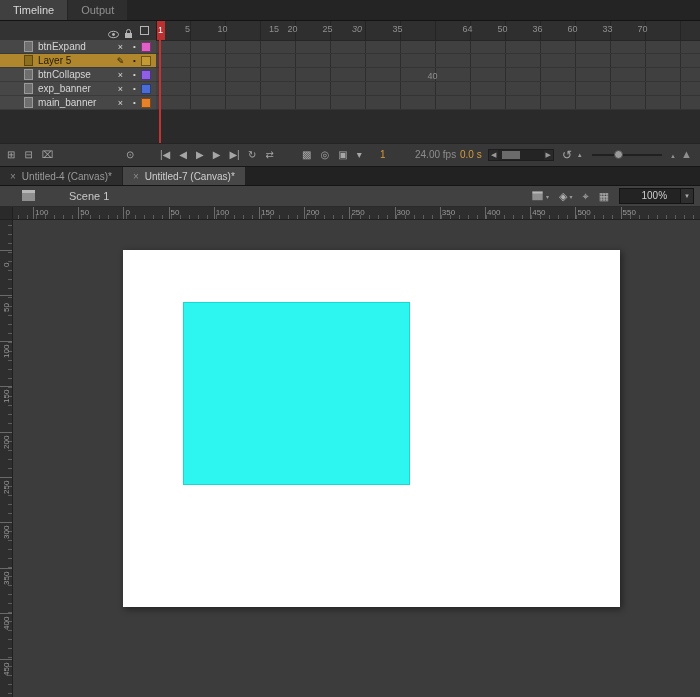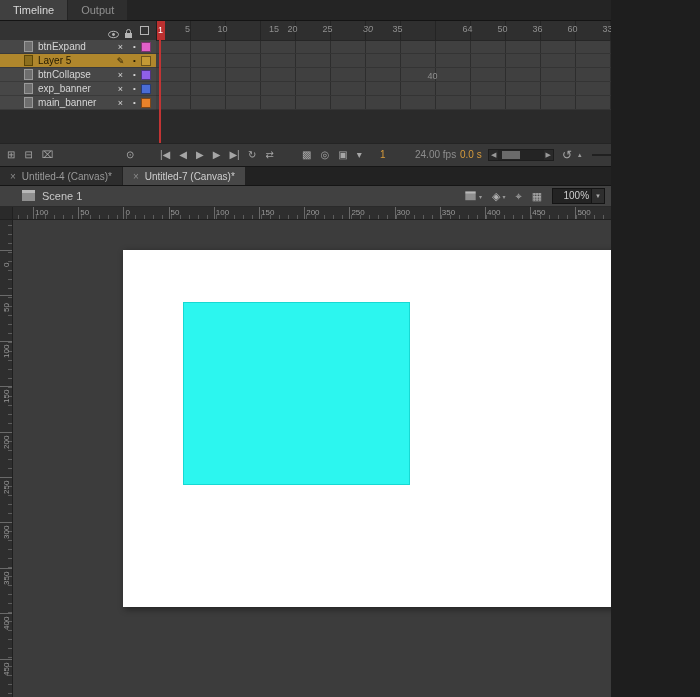--- a/index.html
+++ b/index.html
@@ -1,16 +1,16 @@
 <!DOCTYPE html>
 <html><head>
 <meta charset="utf-8">
 <style>
   html,body{margin:0;padding:0;background:#1e1e1e;}
-  .app{position:relative;width:611px;height:697px;background:#3c3c3c;overflow:hidden;
+  .app{position:relative;width:700px;height:697px;background:#3c3c3c;overflow:hidden;
        font-family:"Liberation Sans",sans-serif;user-select:none;}
 
   
   .panel-tabs{height:20px;background:#242424;display:flex;gap:1px;border-bottom:1px solid #141414;}
   .panel-tab{font-size:11px;color:#909090;background:#2e2e2e;padding:0 13px;display:flex;align-items:center;}
   .panel-tab.active{background:#404040;color:#d8d8d8;}
 
   
   .timeline-body{position:relative;height:145px;background:#2a2a2a;border-bottom:1px solid #161616;}
   .tl-left-header{position:absolute;left:0;top:0;width:156px;height:19px;background:#333;
@@ -64,30 +64,30 @@
   .tb-reset{position:absolute;top:0;line-height:22px;font-size:12px;color:#a6a6a6;}
 
   
   .doc-tabs{height:18px;background:#222;display:flex;gap:1px;border-bottom:1px solid #151515;}
   .doc-tab{display:flex;align-items:center;gap:6px;padding:0 10px;font-size:10px;color:#9a9a9a;background:#2d2d2d;}
   .doc-tab.active{background:#474747;color:#cfcfcf;}
   .tab-close{font-size:10px;color:#8a8a8a;}
 
   
   .edit-bar{height:20px;background:#414141;border-bottom:1px solid #2a2a2a;display:flex;
-      align-items:center;position:relative;padding:0 8px;}
+      align-items:center;position:relative;padding:0 8px;gap:27px;}
   .clapper-icon{width:13px;height:8px;background:#8f8f8f;position:relative;margin:2px 7px 0 14px;flex:none;}
   .clapper-icon:before{content:"";position:absolute;left:0;top:-3px;width:13px;height:3px;background:#b8b8b8;}
   .clapper-icon.small{transform:scale(.8);margin:2px 0 0 0;}
   .scene-label{font-size:11px;color:#c8c8c8;}
   .edit-right{position:absolute;right:6px;display:flex;align-items:center;gap:10px;}
   .eb-icon{color:#b0b0b0;font-size:11px;display:flex;align-items:center;gap:2px;}
   .caret{font-size:6px;color:#999;}
   .zoom-box{display:flex;align-items:stretch;background:#232323;border:1px solid #141414;height:14px;}
-  .zoom-value{font-size:10px;color:#cfcfcf;padding:0 2px;min-width:34px;text-align:right;line-height:14px;}
+  .zoom-value{font-size:10px;color:#cfcfcf;padding:0 13px;min-width:34px;text-align:right;line-height:14px;}
   .zoom-arrow{font-size:6px;color:#aaa;padding:0 3px;border-left:1px solid #141414;
       display:flex;align-items:center;background:#2e2e2e;}
 
   
   .viewport{position:relative;height:490px;background:#3c3c3c;overflow:hidden;}
   .ruler-h{position:absolute;left:0;top:0;right:0;height:12px;background:#2e2e2e;border-bottom:1px solid #202020;
       background-image:repeating-linear-gradient(90deg,#5d5d5d 0 1px,transparent 1px 9px);
       background-size:100% 4px;background-position:0 bottom;background-repeat:no-repeat;z-index:2;}
   .ruler-v{position:absolute;left:0;top:0;bottom:0;width:12px;background:#2e2e2e;border-right:1px solid #202020;
       background-image:repeating-linear-gradient(180deg,#5d5d5d 0 1px,transparent 1px 9px);
@@ -131,21 +131,21 @@
       <span class="hdr-box"></span>
     </div>
 
     <div class="tl-ruler" id="frame-ruler">
       <div class="playhead-marker">1</div>
     <span class="frame-num" style="left: 31.5px;">5</span>
         <span class="frame-num" style="left: 66.5px;">10</span>
         <span class="frame-num" style="left: 118px;">15</span>
         <span class="frame-num" style="left: 136.5px;">20</span>
         <span class="frame-num" style="left: 171.5px;">25</span>
-        <span class="frame-num" style="left: 212px; font-style: italic;">30</span>
+        <span class="frame-num" style="left: 201px; font-style: italic;">30</span>
         <span class="frame-num" style="left: 241.5px;">35</span>
         <span class="frame-num" style="left: 276.5px; margin-top: 47px;">40</span>
         <span class="frame-num" style="left: 311.5px;">64</span>
         <span class="frame-num" style="left: 346.5px;">50</span>
         <span class="frame-num" style="left: 381.5px;">36</span>
         <span class="frame-num" style="left: 416.5px;">60</span>
         <span class="frame-num" style="left: 451.5px;">33</span>
         <span class="frame-num" style="left: 486.5px;">70</span>
       </div>
 

